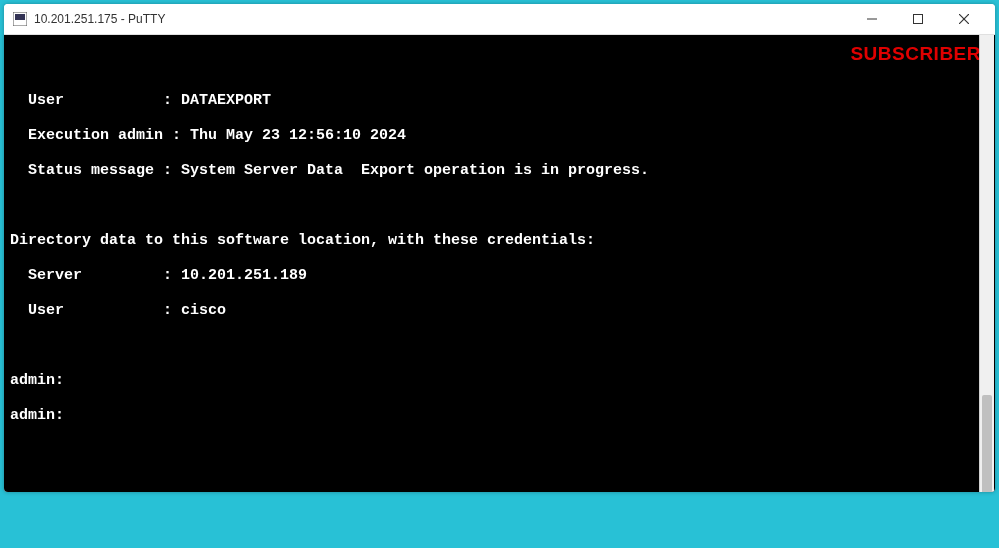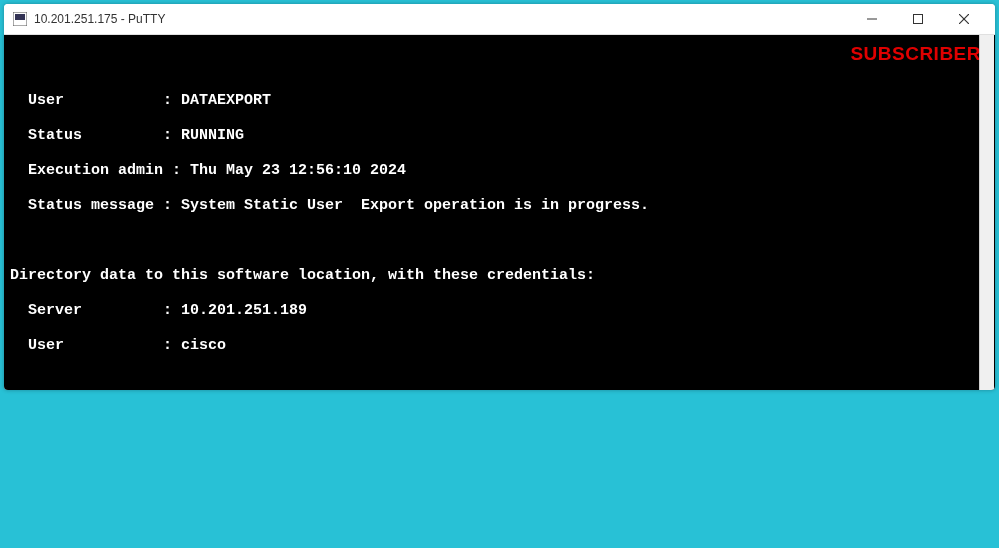--- a/index.html
+++ b/index.html
@@ -9,21 +9,21 @@
     font-family: sans-serif;
     width: 999px;
     height: 548px;
     overflow: hidden;
   }
   .window {
     position: absolute;
     top: 4px;
     left: 4px;
     width: 991px;
-    height: 386px;
+    height: 488px;
     background: #ffffff;
     border-radius: 4px;
     box-shadow: 0 0 4px rgba(0,0,0,0.3);
     display: flex;
     flex-direction: column;
     overflow: hidden;
   }
   .titlebar {
     height: 30px;
     background: #ffffff;
@@ -131,23 +131,22 @@
             <line x1="10" y1="0" x2="0" y2="10" stroke="#333" stroke-width="1.2"></line>
           </svg>
       </div>
     </div>
   </div>
 
   <div class="terminal">
     <div class="watermark">SUBSCRIBER</div>
 
 <span class="line"><span>  User           :</span><span> DATAEXPORT</span></span>
-<span class="line"><span>  Status         :</span><span> RUNNING</span></span>
 <span class="line"><span>  Execution admin :</span><span> Thu May 23 12:56:10 2024</span></span>
-<span class="line"><span>  Status message :</span><span> System Static User  Export operation is in progress.</span></span>
+<span class="line"><span>  Status message :</span><span> System Server Data  Export operation is in progress.</span></span>
 <span class="line"> </span>
 <span class="line">Directory data to this software location, with these credentials:</span>
 <span class="line"><span>  Server         :</span><span> 10.201.251.189</span></span>
 <span class="line"><span>  User           :</span><span> cisco</span></span>
 <span class="line"> </span>
 <span class="line">admin:</span>
 <span class="line">admin:</span>
 
 
 

